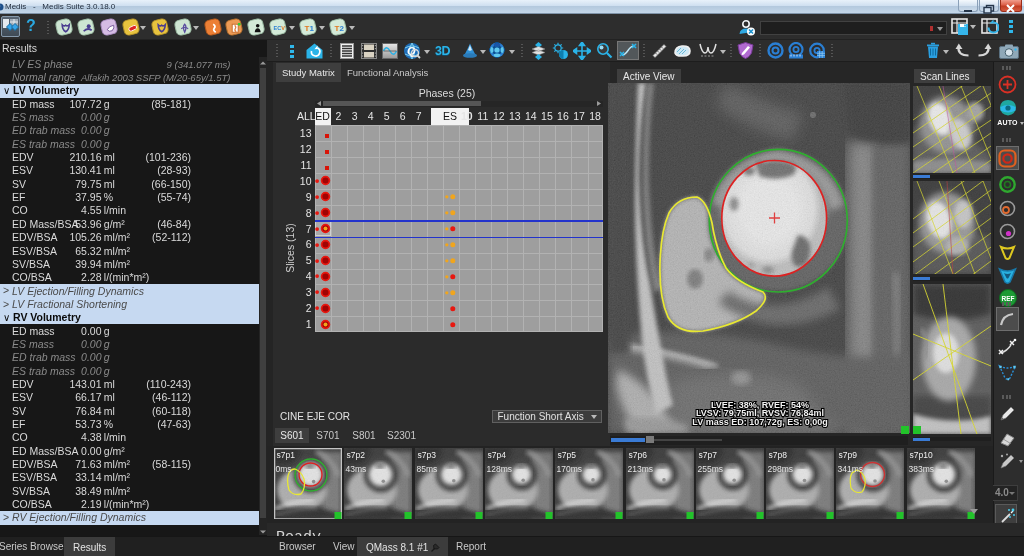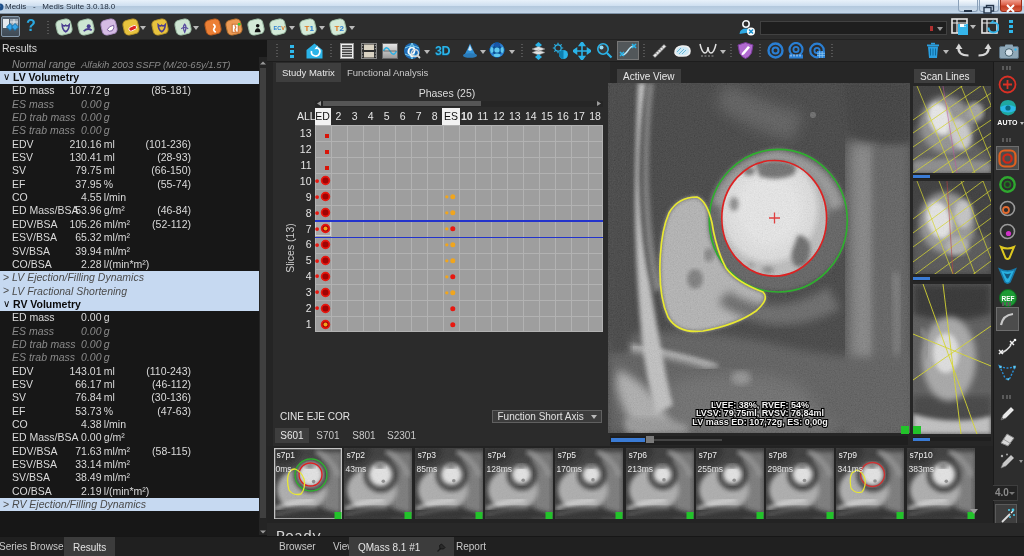--- a/index.html
+++ b/index.html
@@ -378,20 +378,24 @@
         <rect x="6" y="0.5" width="8" height="4" rx="1" fill="#8fa8b8"></rect>
         <circle cx="10" cy="8.5" r="3.8" fill="#d8e4ec" stroke="#46606e" stroke-width="1"></circle>
         <circle cx="16.5" cy="5.5" r="1.2" fill="#35b5ea"></circle>
       </svg>
 </div>
 
 <div class="abs" id="leftpanel">
   <div class="abs" id="lp-title">Results</div>
   <div class="abs" id="lp-rows">
 <div class="lrow dim">
+          <span class="lab">LV ES phase</span>
+          <span class="wide">9 (341.077 ms)</span>
+        </div>
+<div class="lrow dim">
           <span class="lab">Normal range</span>
           <span class="wide">Alfakih 2003 SSFP (M/20-65y/1.5T)</span>
         </div>
 <div class="lrow lhead">
           <span class="arr">∨</span>
           <span class="lab">LV Volumetry</span>
         </div>
 <div class="lrow">
           <span class="lab">ED mass</span>
           <span class="num">107.72</span>
@@ -510,21 +514,21 @@
 <div class="lrow">
           <span class="lab">ESV</span>
           <span class="num">66.17</span>
           <span class="unit">ml</span>
           <span class="rng">(46-112)</span>
         </div>
 <div class="lrow">
           <span class="lab">SV</span>
           <span class="num">76.84</span>
           <span class="unit">ml</span>
-          <span class="rng">(30-136)</span>
+          <span class="rng">(60-118)</span>
         </div>
 <div class="lrow">
           <span class="lab">EF</span>
           <span class="num">53.73</span>
           <span class="unit">%</span>
           <span class="rng">(47-63)</span>
         </div>
 <div class="lrow">
           <span class="lab">CO</span>
           <span class="num">4.38</span>
@@ -588,21 +592,21 @@
         </div>
 <div class="txt" style="left:30px; top:48px; width:17px; text-align:right; font-size:10.5px; color:#e8e8e8;">ALL</div>
 <div class="ghead sel" style="left:47.50px; top:46px; width:16.03px; height:17px; line-height:17px;">ED</div>
 <div class="ghead" style="left:63.53px; top:46px; width:16.03px; height:17px; line-height:17px;">2</div>
 <div class="ghead" style="left:79.56px; top:46px; width:16.03px; height:17px; line-height:17px;">3</div>
 <div class="ghead" style="left:95.59px; top:46px; width:16.03px; height:17px; line-height:17px;">4</div>
 <div class="ghead" style="left:111.62px; top:46px; width:16.03px; height:17px; line-height:17px;">5</div>
 <div class="ghead" style="left:127.65px; top:46px; width:16.03px; height:17px; line-height:17px;">6</div>
 <div class="ghead" style="left:143.68px; top:46px; width:16.03px; height:17px; line-height:17px;">7</div>
 <div class="ghead" style="left:159.71px; top:46px; width:16.03px; height:17px; line-height:17px;">8</div>
-<div class="ghead sel" style="left:175px; top:46px; width:18px; height:17px; line-height:17px;">ES</div>
+<div class="ghead sel" style="left:164px; top:46px; width:38px; height:17px; line-height:17px;">ES</div>
 <div class="ghead" style="left:191.77px; top:46px; width:16.03px; height:17px; line-height:17px;font-weight:bold;">10</div>
 <div class="ghead" style="left:207.80px; top:46px; width:16.03px; height:17px; line-height:17px;">11</div>
 <div class="ghead" style="left:223.83px; top:46px; width:16.03px; height:17px; line-height:17px;">12</div>
 <div class="ghead" style="left:239.86px; top:46px; width:16.03px; height:17px; line-height:17px;">13</div>
 <div class="ghead" style="left:255.89px; top:46px; width:16.03px; height:17px; line-height:17px;">14</div>
 <div class="ghead" style="left:271.92px; top:46px; width:16.03px; height:17px; line-height:17px;">15</div>
 <div class="ghead" style="left:287.95px; top:46px; width:16.03px; height:17px; line-height:17px;">16</div>
 <div class="ghead" style="left:303.98px; top:46px; width:16.03px; height:17px; line-height:17px;">17</div>
 <div class="ghead" style="left:320.01px; top:46px; width:16.03px; height:17px; line-height:17px;">18</div>
 <div class="abs" style="left:47.5px; top:63px; width:288.5px; height:207.35px;background:repeating-linear-gradient(90deg, #b2b2b2 0 1px, transparent 1px 16.03px),repeating-linear-gradient(180deg, #b2b2b2 0 1px, transparent 1px 15.95px),#9e9e9e; box-shadow:inset -1px -1px 0 #b2b2b2;"></div>
@@ -1194,20 +1198,20 @@
 </div>
 <div class="abs" id="statusbar">
       <div class="txt" style="left:9px; top:6px; font-size:15px; color:#d8d8d8;font-family:Liberation Mono, monospace;">Ready</div>
     </div>
 
 <div class="abs" id="tabbar-bottom">
   <div class="btab" style="left:-10px;">Series Browser</div>
   <div class="btab act" style="left:64px;">Results</div>
   <div class="btab" style="left:270px;">Browser</div>
   <div class="btab" style="left:324px;text-align:right;">View</div>
-  <div class="btab act" style="left:349px; padding-right:34px;">QMass 8.1 #1<svg style="position:absolute; right:7px; top:5px;" width="11" height="11">
+  <div class="btab act" style="left:357px; padding-right:20px;">QMass 8.1 #1<svg style="position:absolute; right:7px; top:5px;" width="11" height="11">
           <path d="M1.5 9.5 L4.5 6.5" stroke="#1a1a1a" stroke-width="1.3"></path>
           <path d="M5.5 2 L9 5.5 L7.5 7 L4 6.8 L3.5 3.5 Z" fill="#2a2a2a" stroke="#111" stroke-width="0.8"></path>
         </svg></div>
   <div class="btab" style="left:447px;">Report</div>
 </div>
 
 </div>
 
 </body></html>

